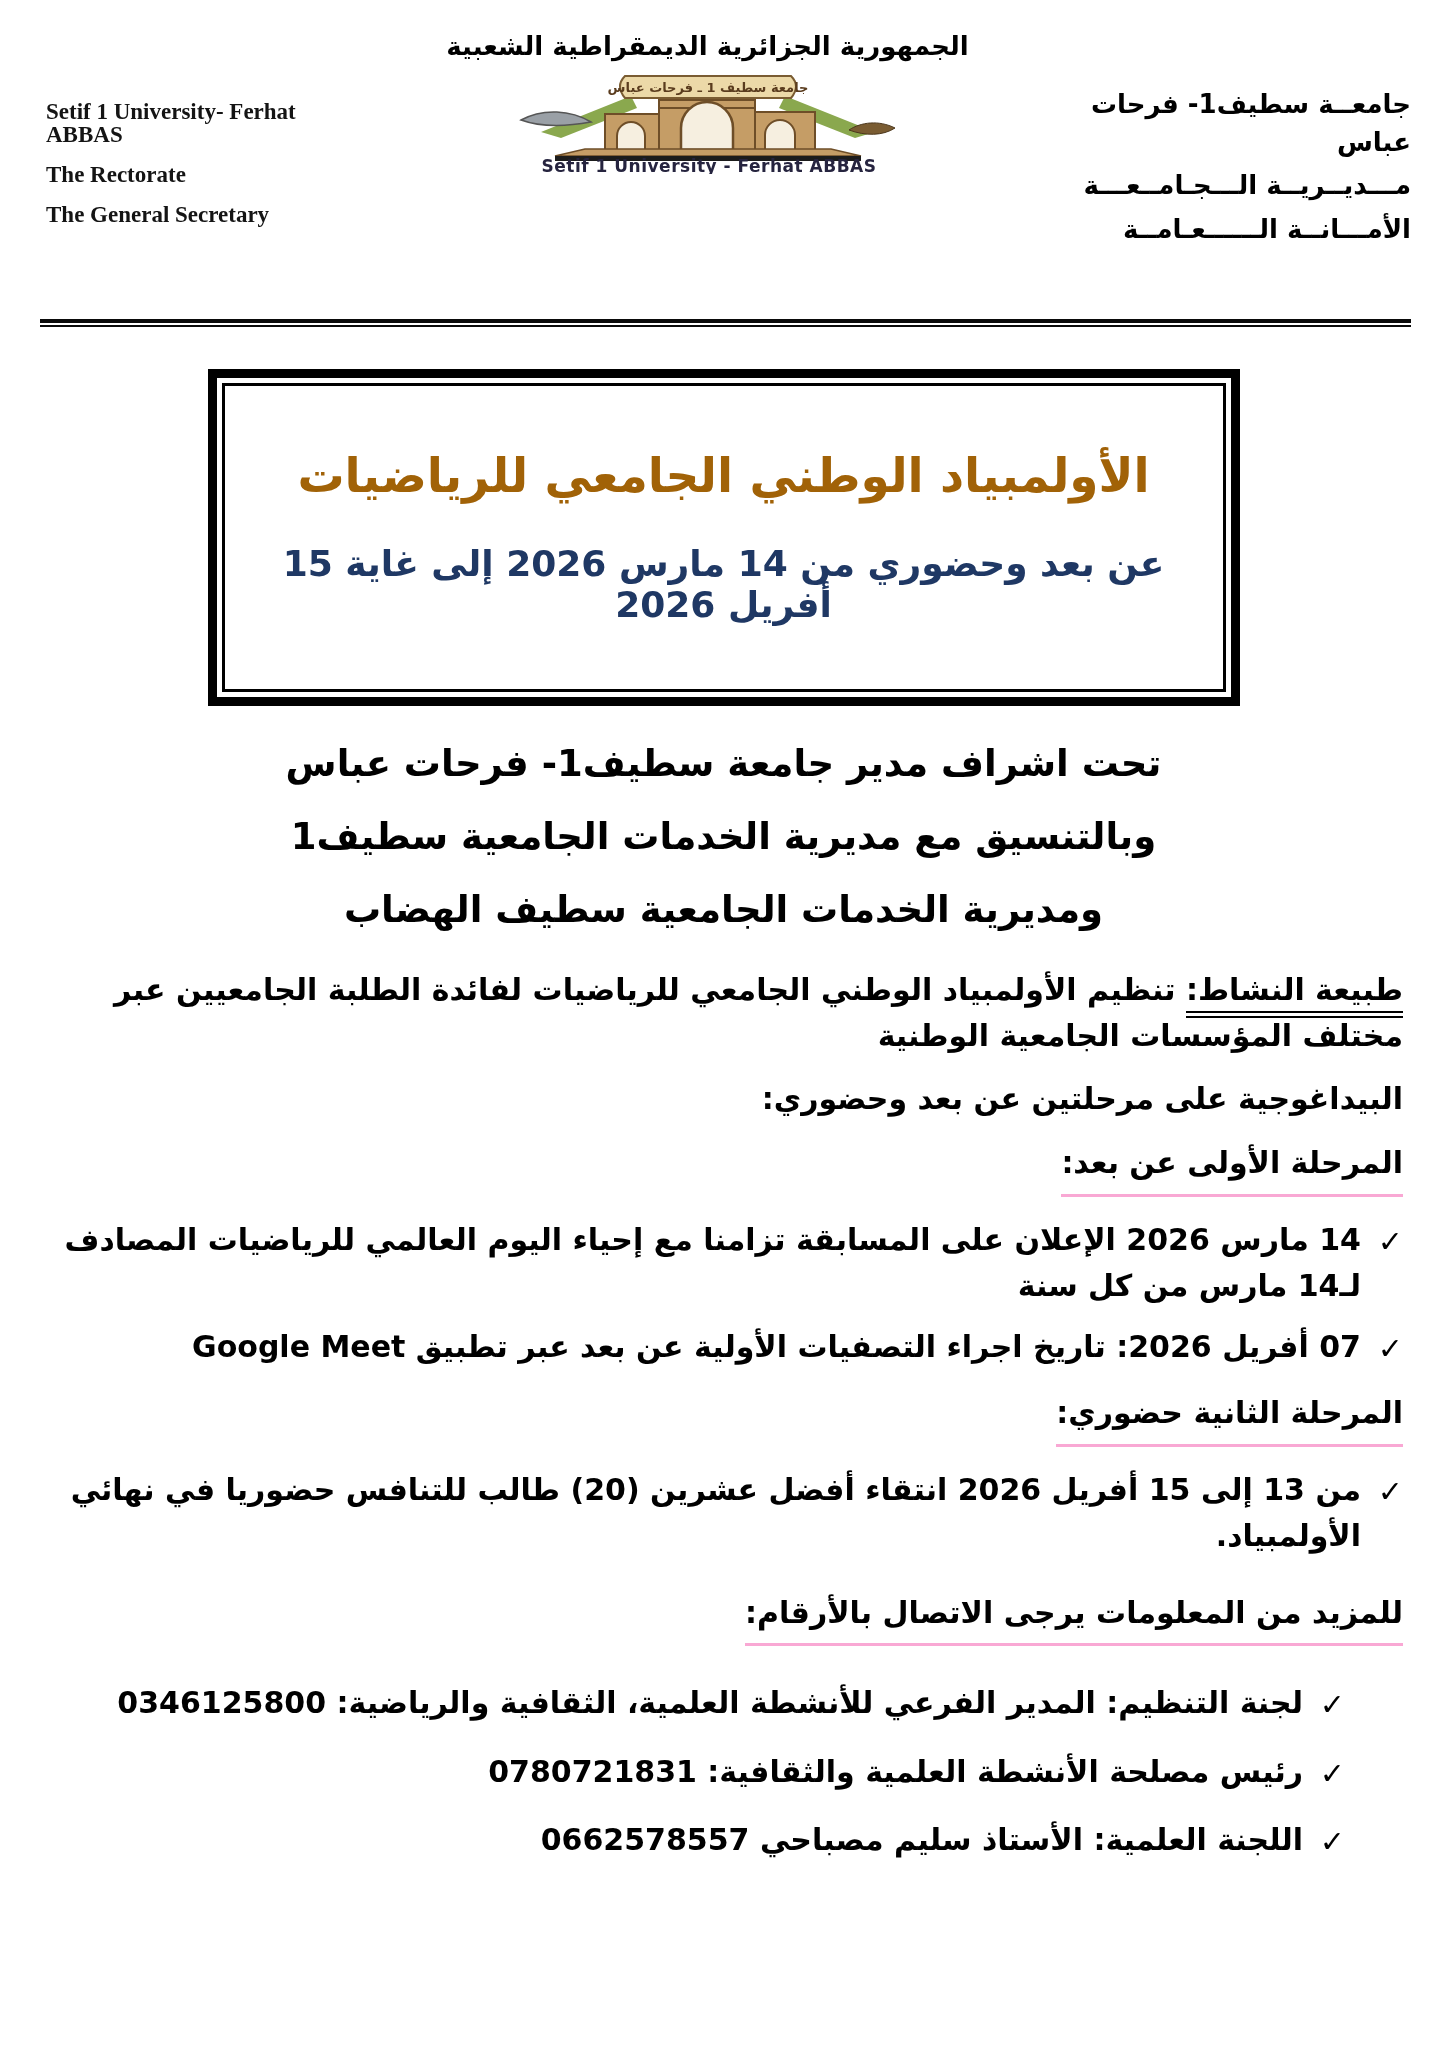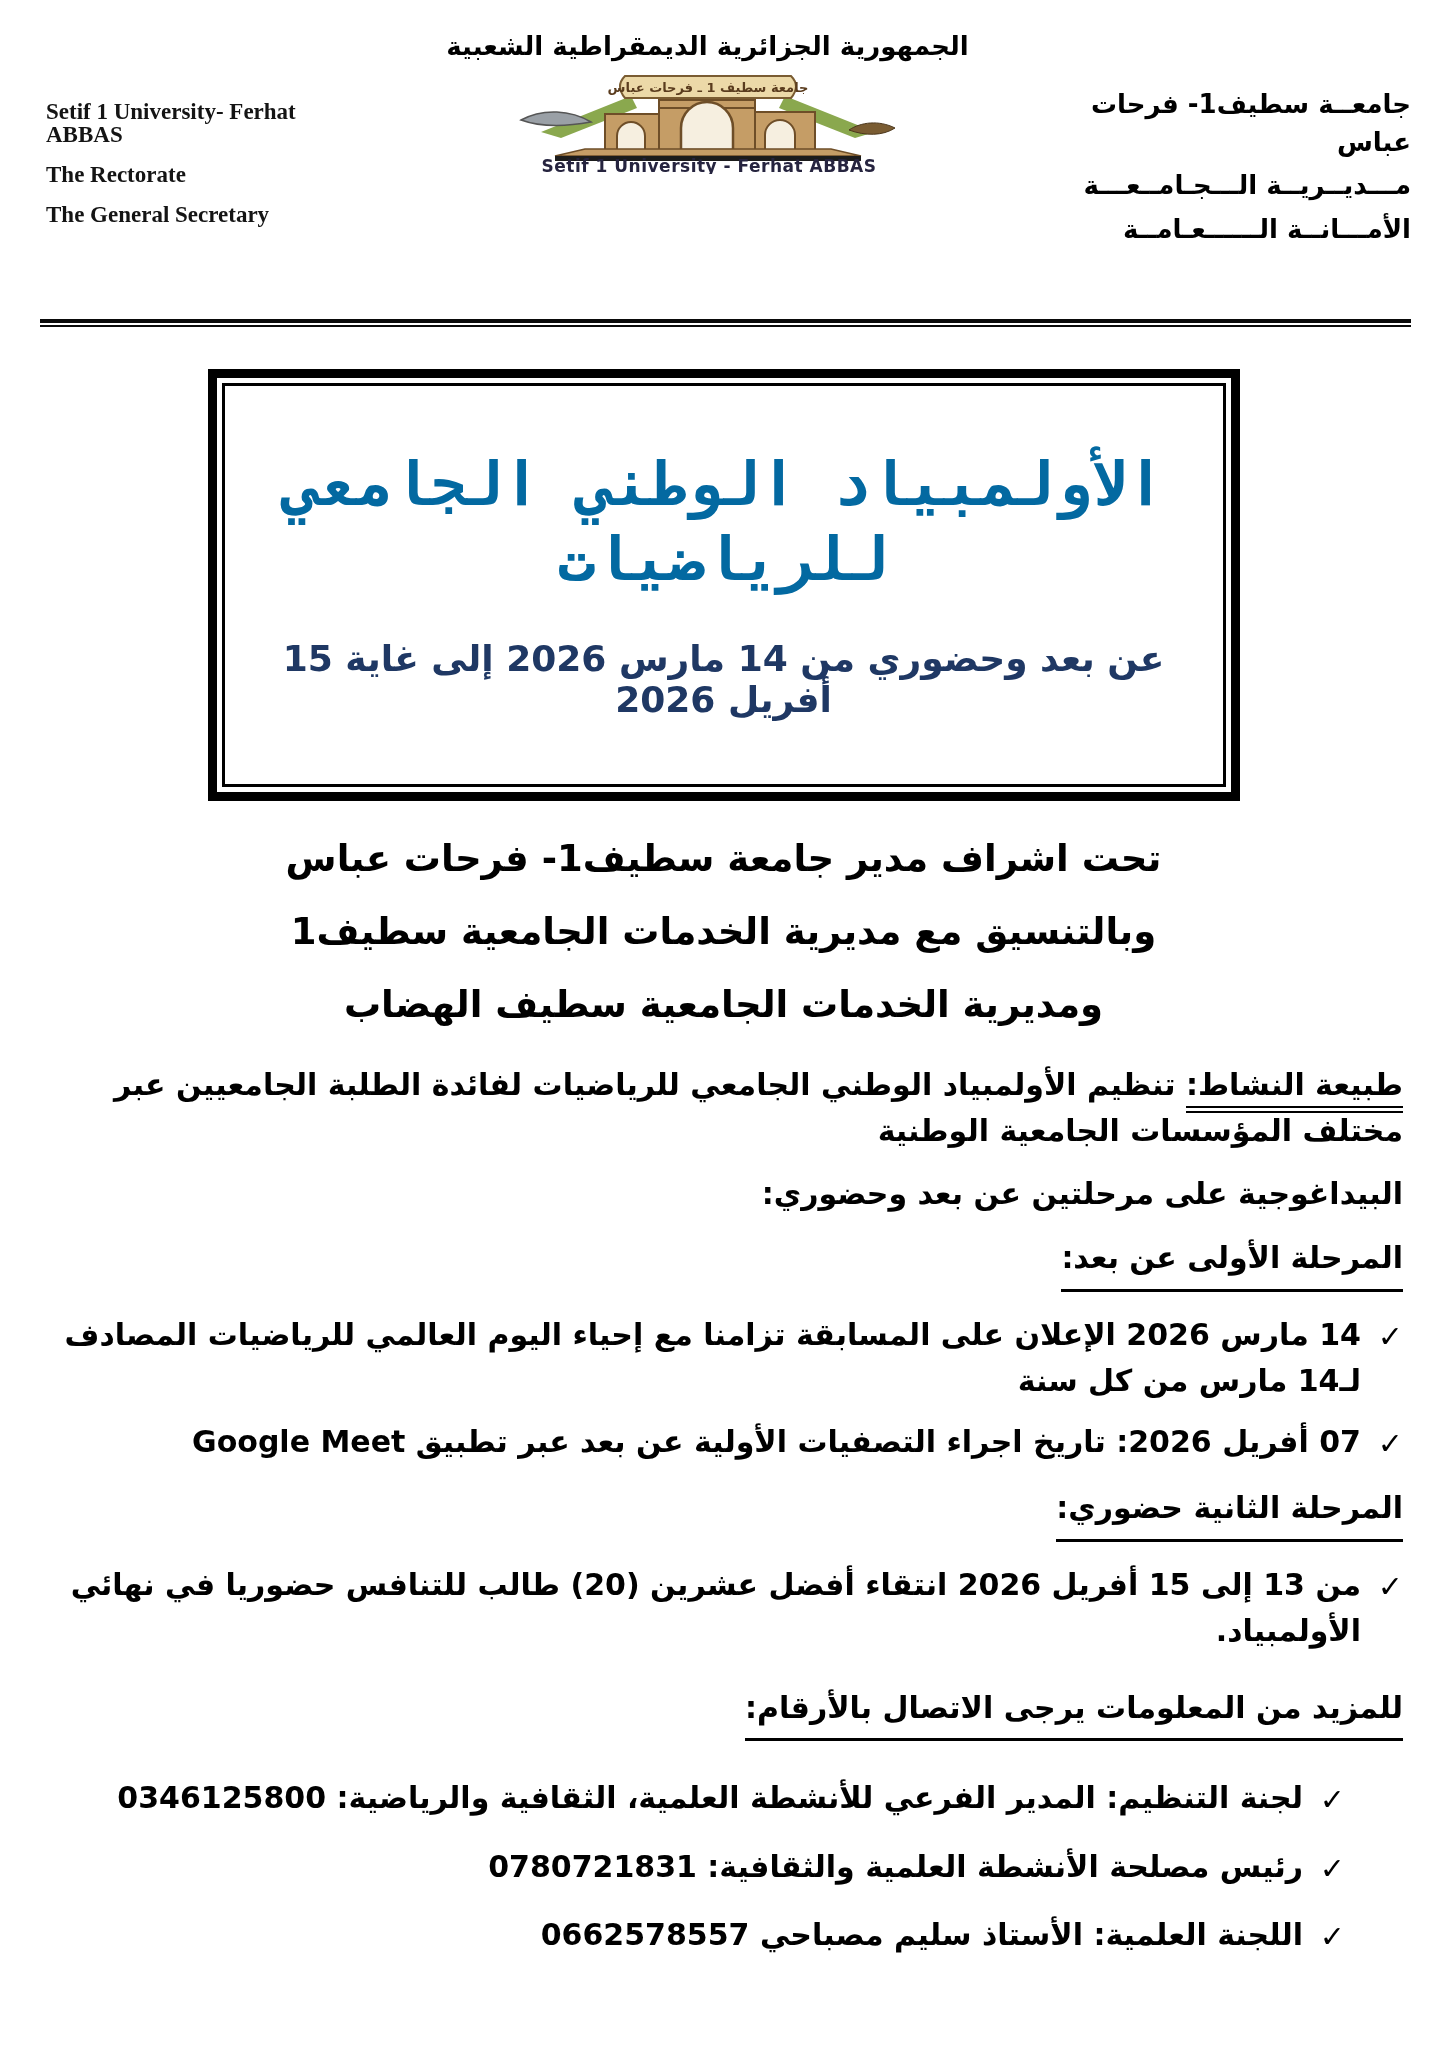--- a/index.html
+++ b/index.html
@@ -17,31 +17,31 @@
   .gov-line{font-weight:bold;font-size:26px;direction:rtl;line-height:1.55;color:#000;}
   .logo-wrap{margin-top:4px;}
   .h-right{width:372px;padding-top:60px;direction:rtl;text-align:right;
            font-weight:bold;font-size:26px;line-height:1.45;color:#000;}
   .h-right div{margin-bottom:6px;}
   
   .rule{margin:64px 36px 0 40px;border-top:4px solid #0a0a0a;border-bottom:2px solid #0a0a0a;height:2px;}
   
   .title-box{width:1032px;margin:42px auto 0;border:9px solid #000;box-sizing:border-box;}
   .title-box-inner{border:3px solid #000;margin:5px;padding:62px 24px 64px;text-align:center;}
-  .box-title{direction:rtl;font-weight:bold;font-size:61px;color:#0369a1;margin:0 0 40px 0;font-family:Liberation Mono, monospace;}
+  .box-title{direction:rtl;font-weight:bold;font-size:47px;color:#a16207;margin:0 0 40px 0;}
   .box-subtitle{direction:rtl;font-weight:bold;font-size:36px;color:#1f3864;margin:0;}
   
   .supervision{margin-top:36px;text-align:center;direction:rtl;font-weight:bold;font-size:37px;}
   .supervision div{margin-bottom:30px;}
   
   .doc-body{margin:36px 44px 0 40px;direction:rtl;font-weight:bold;font-size:30px;line-height:1.55;}
   .b-line{margin-bottom:16px;text-align:right;}
   .nature-label{border-bottom:7px double #000;padding-bottom:4px;}
   .section-heading{margin:18px 0 20px 0;text-align:right;}
-  .section-heading .u{display:inline-block;border-bottom:3px solid #000000;padding-bottom:7px;}
+  .section-heading .u{display:inline-block;border-bottom:3px solid #f9a8d4;padding-bottom:7px;}
   .contact-heading{margin:30px 0 34px 0;}
   .check-item{display:flex;direction:rtl;align-items:flex-start;margin-bottom:14px;}
   .check-item .mark{width:42px;flex:0 0 42px;font-size:30px;font-weight:bold;padding-top:2px;}
   .check-item .txt{flex:1;text-align:right;}
   .contact-item{margin-right:58px;margin-bottom:20px;}
   
   .logo-caption{font-family:"DejaVu Sans",sans-serif;font-weight:bold;}
 </style>
 </head>
 <body>

